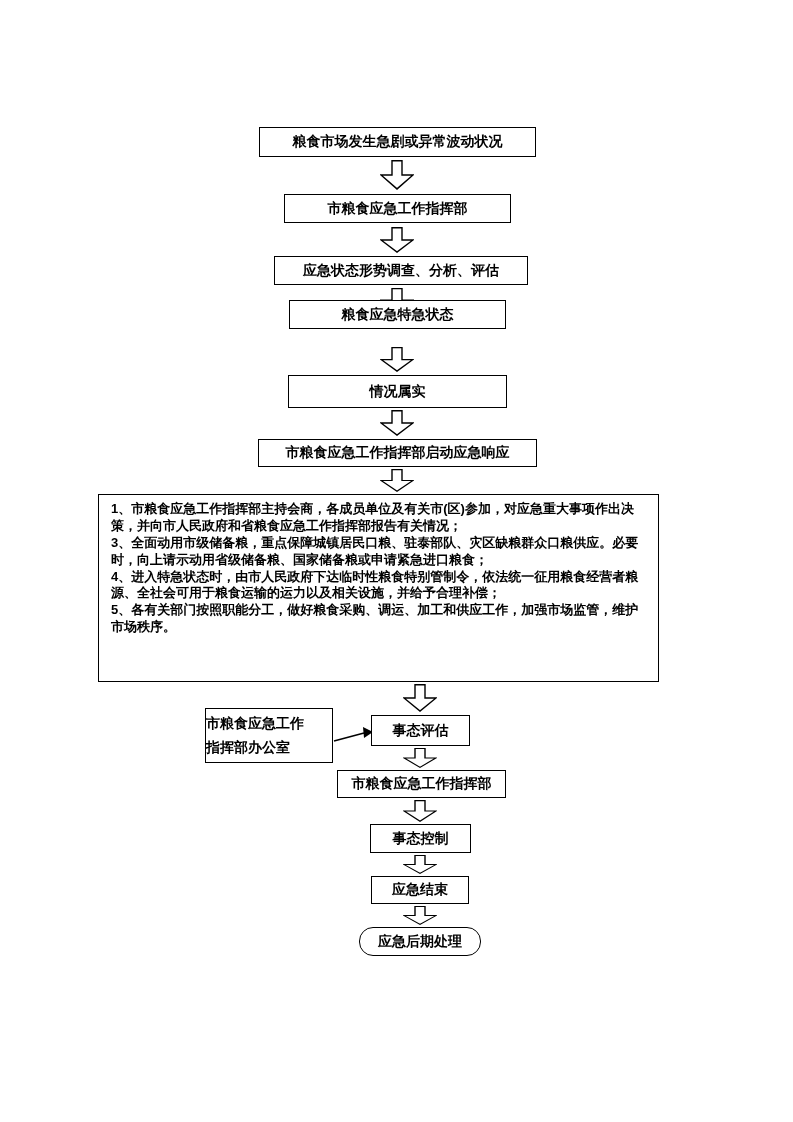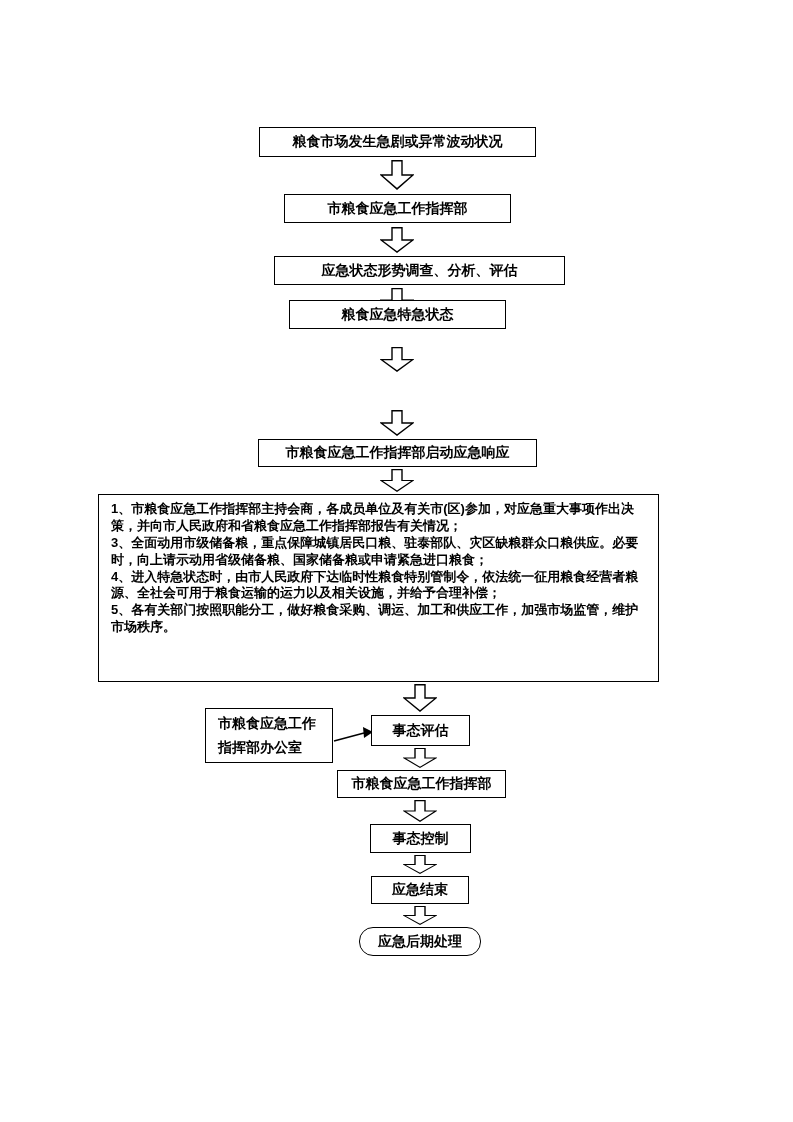--- a/index.html
+++ b/index.html
@@ -22,21 +22,21 @@
     display:flex;
     align-items:center;
     justify-content:center;
     font-weight:bold;
     font-size:14px;
     text-align:center;
     white-space:nowrap;
   }
   .b1{left:259px;top:127px;width:277px;height:30px;}
   .b2{left:284px;top:194px;width:227px;height:29px;}
-  .b3{left:274px;top:256px;width:291px;height:29px;font-family:Liberation Serif, serif;}
+  .b3{left:274px;top:256px;width:254px;height:29px;font-family:Liberation Serif, serif;}
   .b4{left:289px;top:300px;width:217px;height:29px;}
   .b5{left:288px;top:375px;width:219px;height:33px;}
   .b6{left:258px;top:439px;width:279px;height:28px;}
   .bigbox{
     position:absolute;
     left:98px;top:494px;width:561px;height:188px;
     background:#fff;
     border:1.5px solid #000;
     box-sizing:border-box;
     padding:6px 10px 4px 12px;
@@ -44,21 +44,21 @@
     font-size:13px;
     line-height:1.3;
     text-align:left;
   }
   .bigbox p{margin:0;}
   .office{
     left:205px;top:708px;width:128px;height:55px;
     flex-direction:column;
     align-items:flex-start;
     justify-content:center;
-    padding-left:12px;
+    padding-left:0;
     line-height:1.65;
     font-size:14px;
   }
   .b7{left:371px;top:715px;width:99px;height:31px;}
   .b8{left:337px;top:770px;width:169px;height:28px;}
   .b9{left:370px;top:824px;width:101px;height:29px;}
   .b10{left:371px;top:876px;width:98px;height:28px;}
   .b11{left:359px;top:927px;width:122px;height:29px;border-radius:14px;}
 
   .arrow{position:absolute;width:34px;}
@@ -107,20 +107,21 @@
   </div>
 
   <div class="box b4">粮食应急特急状态</div>
 
   <div class="arrow a4">
     <svg viewBox="0 0 34 28" preserveAspectRatio="none">
         <path d="M12 0.8 L22 0.8 L22 14 L33 14 L17 27 L1 14 L12 14 Z" fill="#ffffff" stroke="#000000" stroke-width="1.4"></path>
       </svg>
   </div>
 
+  <div class="box b5">情况属实</div>
 
   <div class="arrow a5">
     <svg viewBox="0 0 34 28" preserveAspectRatio="none">
         <path d="M12 0.8 L22 0.8 L22 14 L33 14 L17 27 L1 14 L12 14 Z" fill="#ffffff" stroke="#000000" stroke-width="1.4"></path>
       </svg>
   </div>
 
   <div class="box b6">市粮食应急工作指挥部启动应急响应</div>
 
   <div class="arrow a6">

